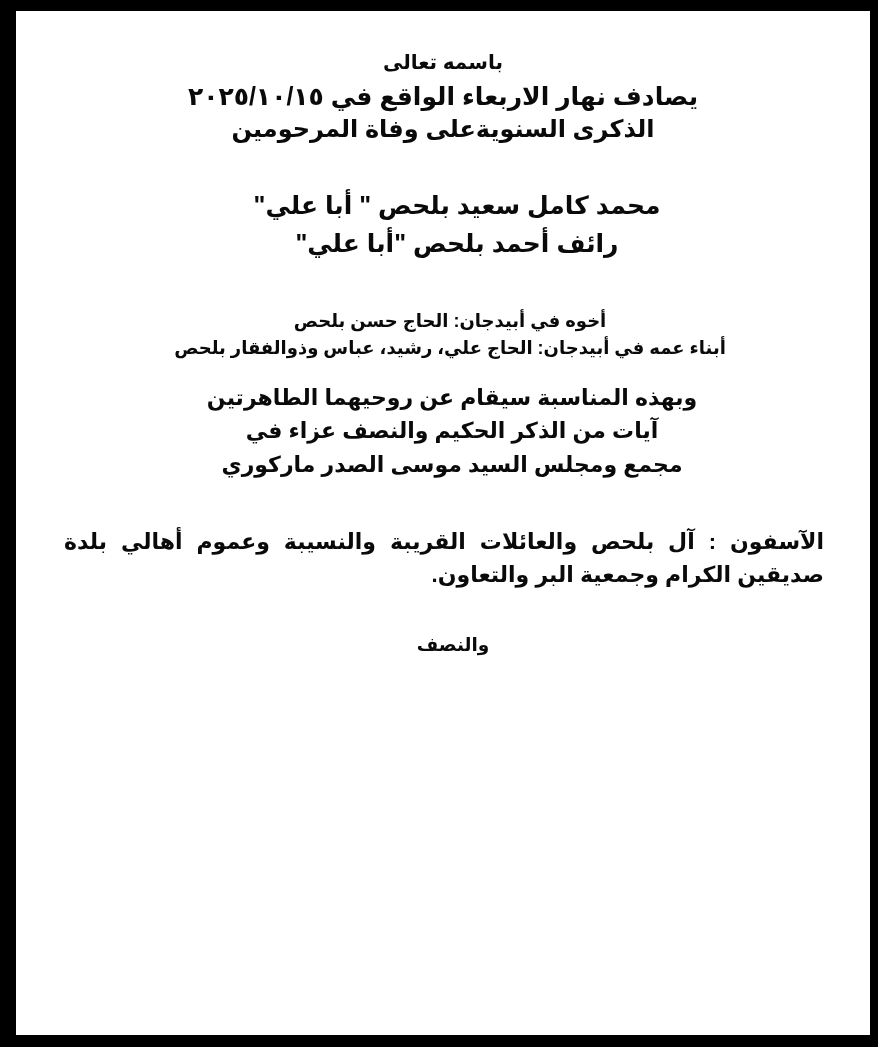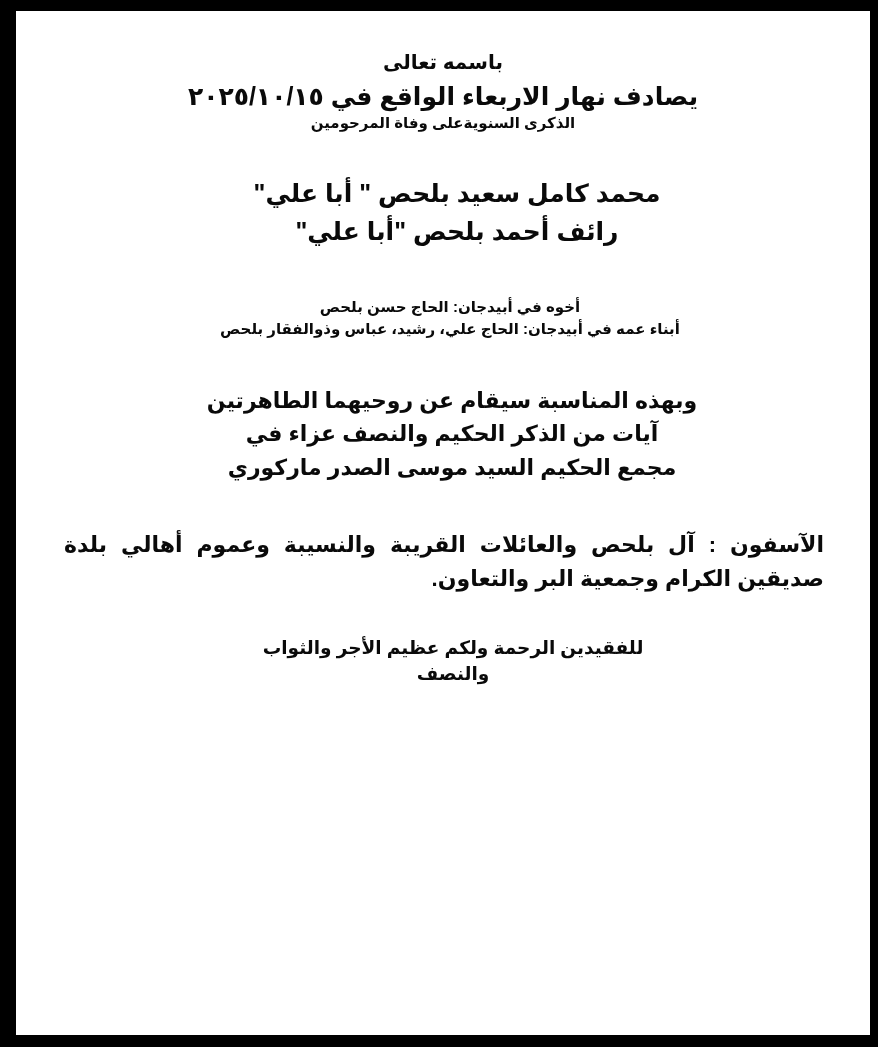--- a/index.html
+++ b/index.html
@@ -43,45 +43,45 @@
   }
 
   
   .header-block { margin-top: 8px; }
   .header-block .line {
     font-size: 20.5px;
     letter-spacing: 0.2px;
   }
   .header-block .line.basmala { font-size: 20px; margin-bottom: 4px; }
   .header-block .line.date-line { font-size: 25px; }
-  .header-block .line.anniv-line { font-size: 15px; }
+  .header-block .line.anniv-line { font-size: 24px; }
 
   
   .names-block {
     margin-top: 42px;
     padding-left: 28px;
   }
   .names-block .line {
     font-size: 25px;
     line-height: 1.5;
   }
 
   
   .relatives-block {
     margin-top: 46px;
     padding-left: 14px;
   }
   .relatives-block .line {
-    font-size: 15px;
+    font-size: 18px;
     line-height: 1.45;
   }
 
   
   .ceremony-block {
-    margin-top: 44px;
+    margin-top: 20px;
     padding-left: 18px;
   }
   .ceremony-block .line {
     font-size: 22px;
     line-height: 1.52;
   }
 
   
   .signatories-block {
     margin-top: 44px;
@@ -122,26 +122,25 @@
     </section>
 
     <section class="relatives-block">
       <div class="line">أخوه في أبيدجان: الحاج حسن بلحص</div>
       <div class="line">أبناء عمه في أبيدجان: الحاج علي، رشيد، عباس وذوالفقار بلحص</div>
     </section>
 
     <section class="ceremony-block">
       <div class="line">وبهذه المناسبة سيقام عن روحيهما الطاهرتين</div>
       <div class="line">آيات من الذكر الحكيم والنصف عزاء في</div>
-      <div class="line">مجمع الحكيم السيد موسى الصدر ماركوري</div>
+      <div class="line">مجمع ومجلس السيد موسى الصدر ماركوري</div>
     </section>
 
     <section class="signatories-block">
       <div class="line">الآسفون : آل بلحص والعائلات القريبة والنسيبة وعموم أهالي بلدة صديقين الكرام وجمعية البر والتعاون.</div>
     </section>
 
     <section class="closing-block">
-      <div class="line">للفقيدين الرحمة ولكم عظيم الأجر والثواب</div>
       <div class="line">والنصف</div>
     </section>
 
   </div>
 </div>
 
 </body></html>

